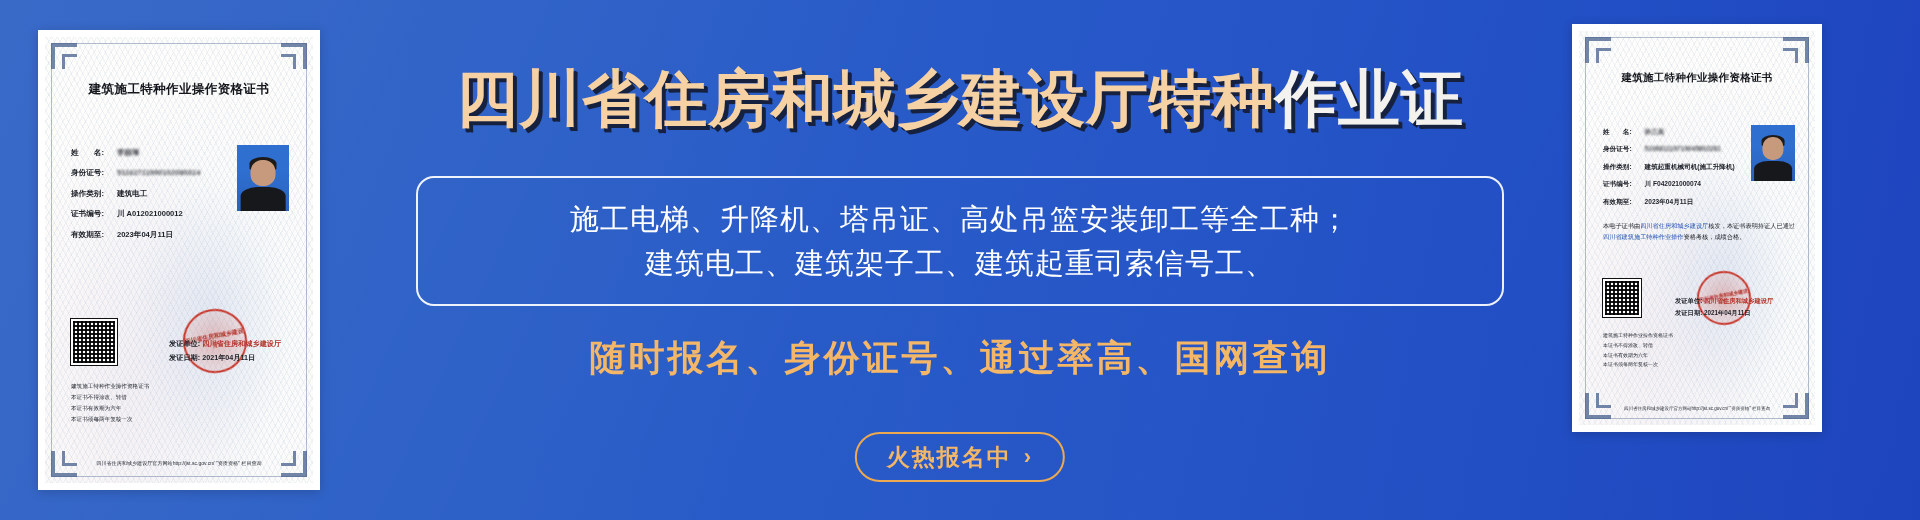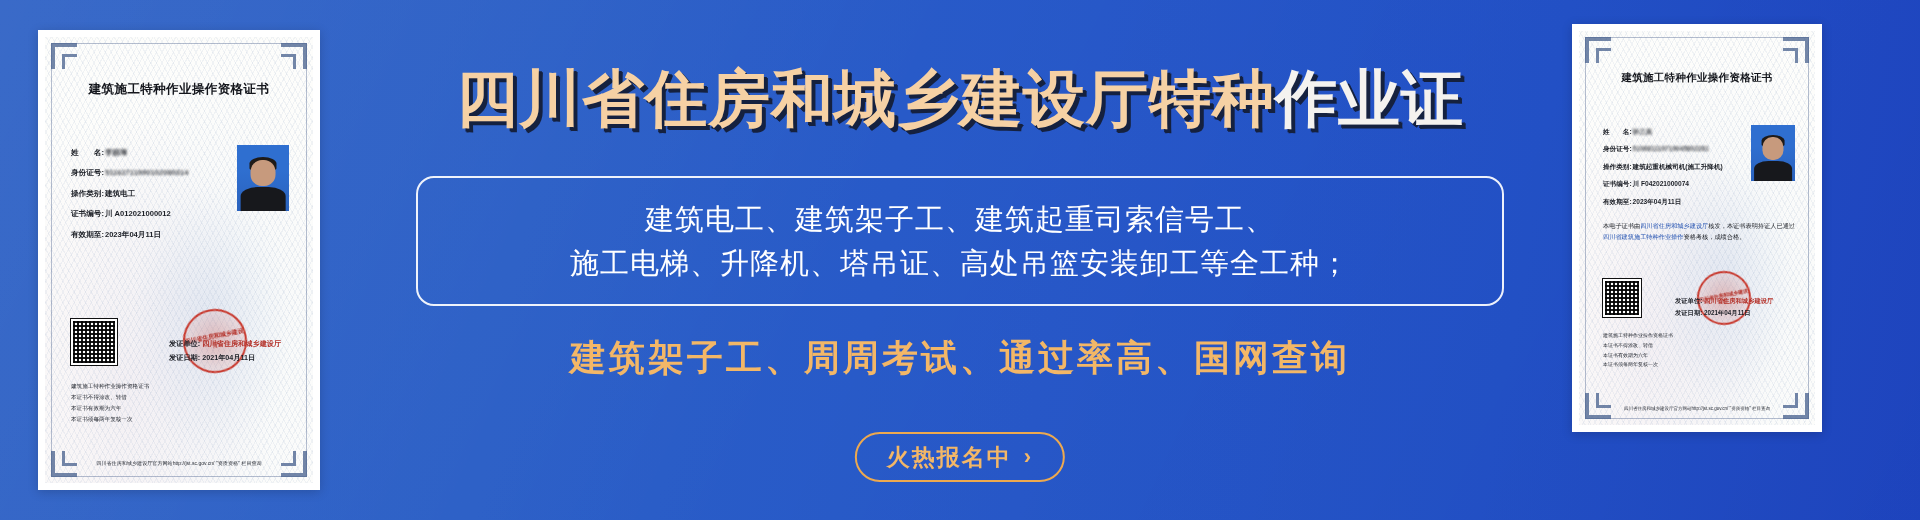--- a/index.html
+++ b/index.html
@@ -85,21 +85,21 @@
 
   .field {
     display: flex;
     align-items: flex-start;
     color: #1c1f26;
     line-height: 1.5;
   }
   .cert-left  .field { font-size: 7.6px; margin-bottom: 9px; }
   .cert-right .field { font-size: 6.6px; margin-bottom: 7.5px; }
   .field-label { font-weight: bold; white-space: nowrap; }
-  .field-value { font-weight: bold; margin-left: 1px; }
+  .field-value { font-weight: bold; margin-left: 13px; }
   .field-value.blurred {
     filter: blur(1.15px);
     opacity: 0.82;
   }
 
   .cert-photo {
     position: absolute;
     background: linear-gradient(180deg, #2f6fd0 0%, #2f6fd0 38%, #2a62bd 100%);
     overflow: hidden;
   }
@@ -338,25 +338,25 @@
     </div>
   </div>
 
   <div class="center">
 
     <div class="headline">
       <span class="part-a">四川省住房和城乡建设厅特种</span><span class="part-b">作业证</span>
     </div>
 
     <div class="scope-box">
+      <div class="scope-line">施工电梯、升降机、塔吊证、高处吊篮安装卸工等全工种；</div>
       <div class="scope-line">建筑电工、建筑架子工、建筑起重司索信号工、</div>
-      <div class="scope-line">施工电梯、升降机、塔吊证、高处吊篮安装卸工等全工种；</div>
     </div>
 
-    <div class="promise">建筑架子工、周周考试、通过率高、国网查询</div>
+    <div class="promise">随时报名、身份证号、通过率高、国网查询</div>
 
     <div class="cta">
       <span>火热报名中</span>
       <span class="chev">›</span>
     </div>
   </div>
 
   <div class="cert cert-right">
     <div class="cert-inner">
       <div class="cert-frame">

